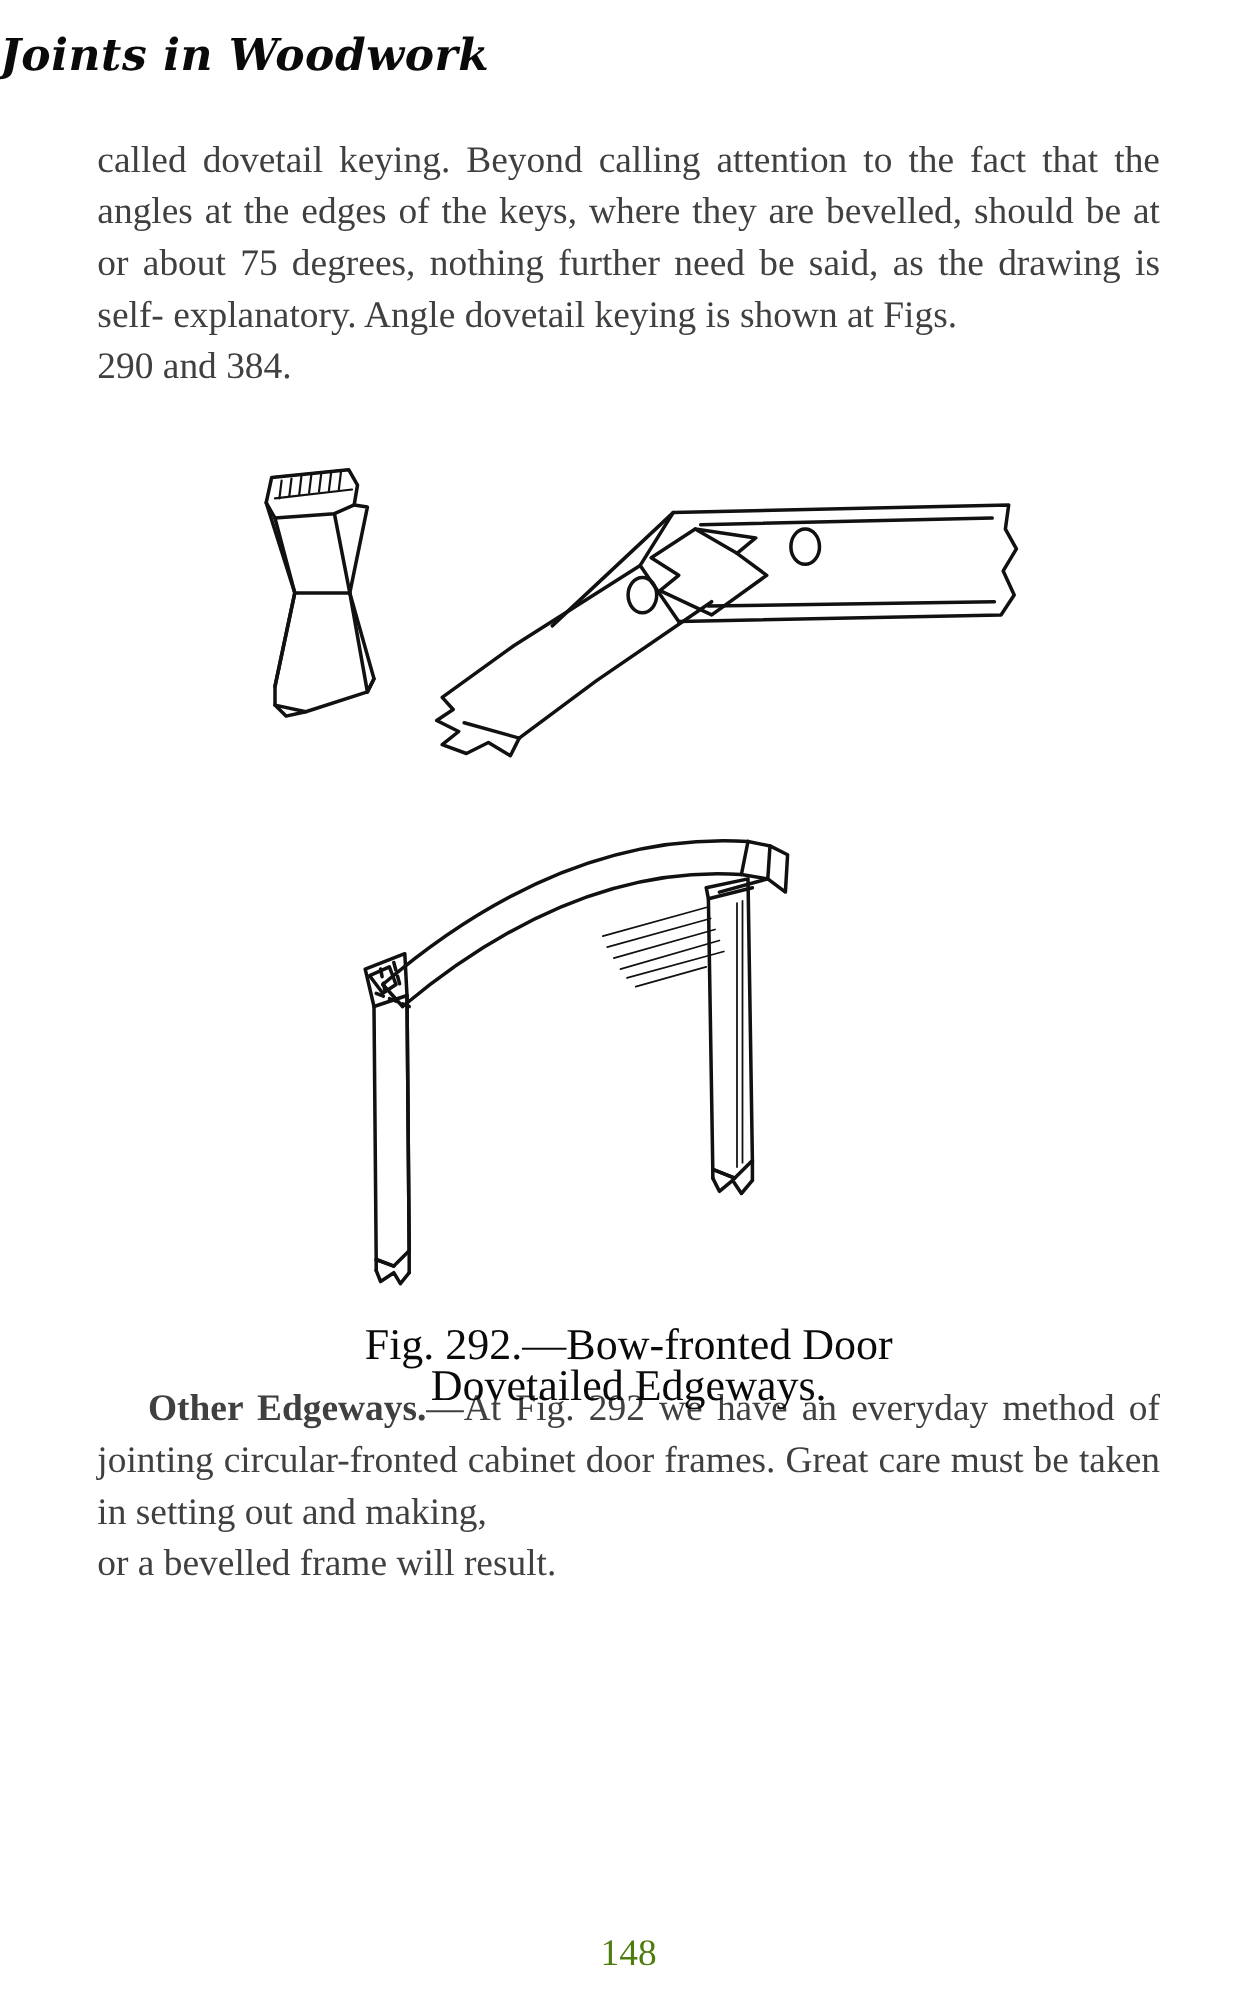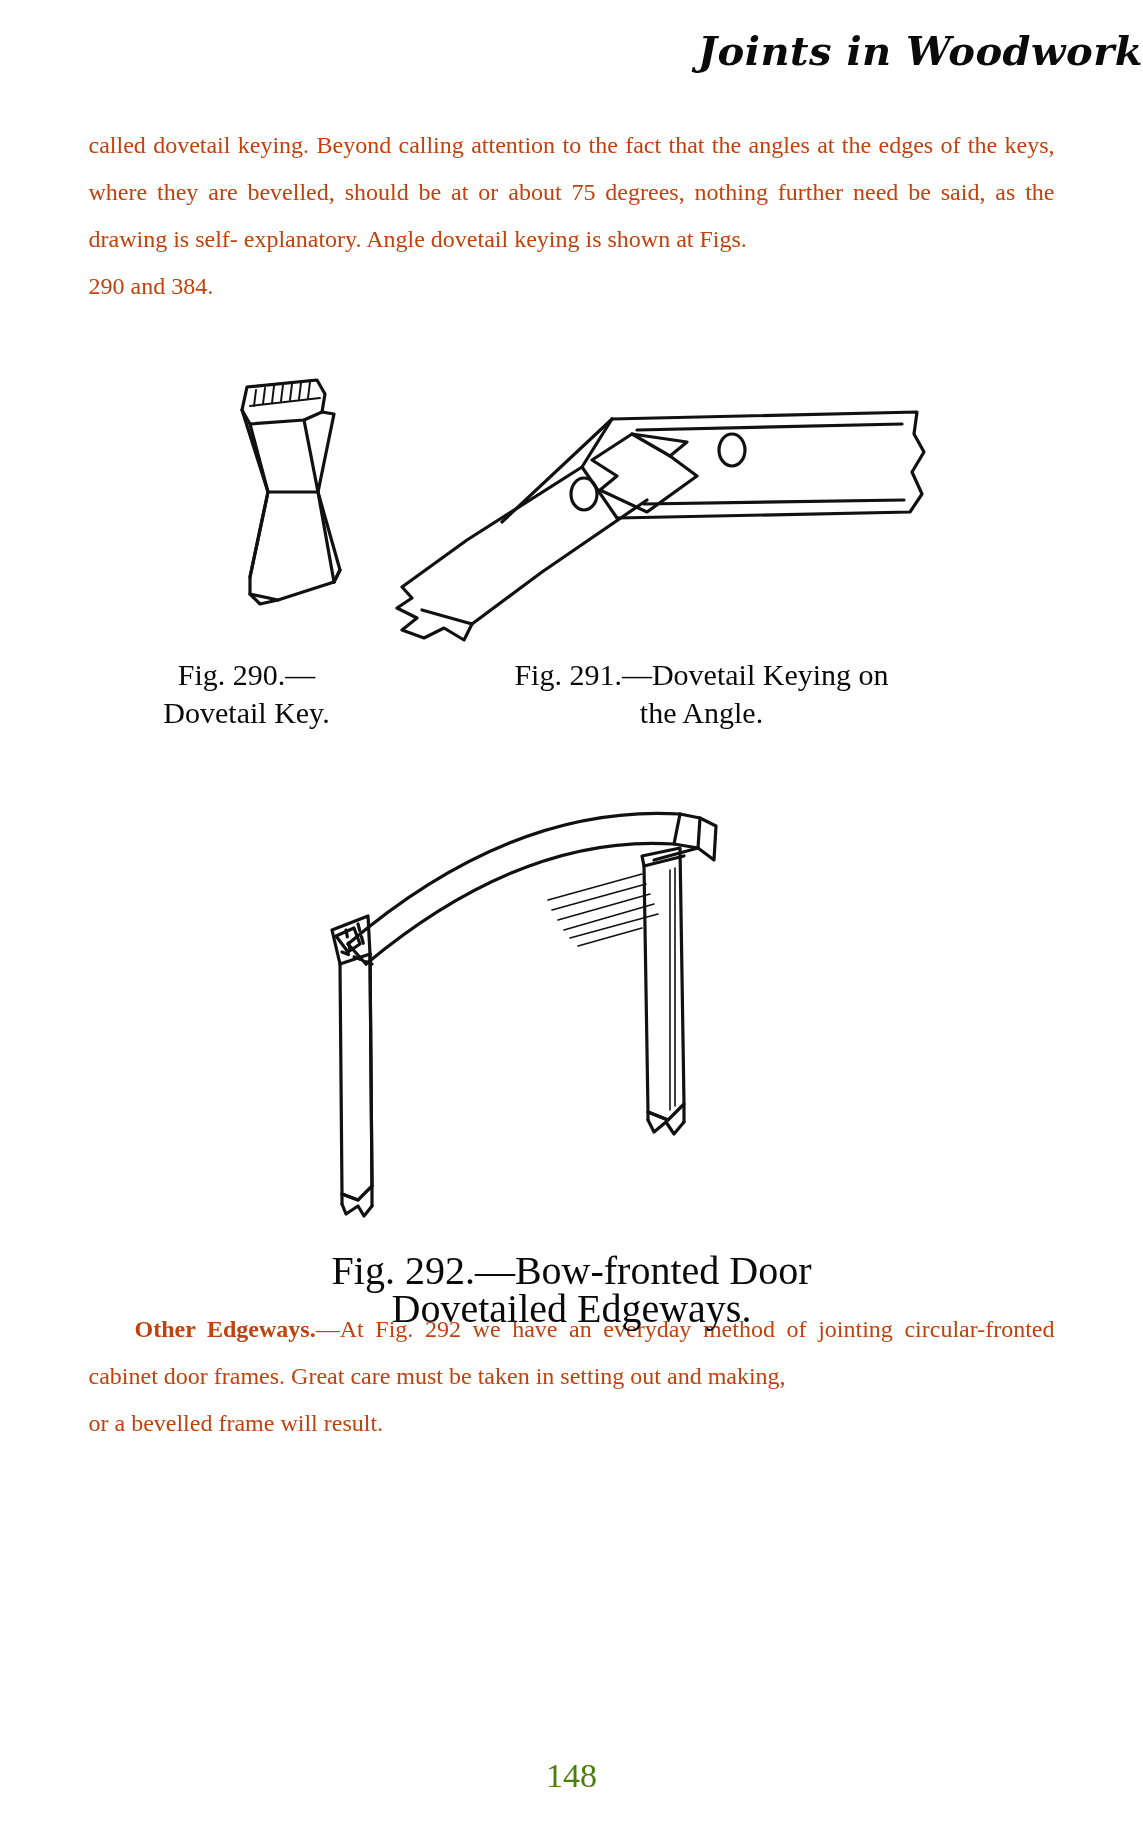--- a/index.html
+++ b/index.html
@@ -16,38 +16,38 @@
     overflow: hidden;
   }
   .page {
     position: absolute;
     left: 0; top: 0;
     width: 1143px;
     height: 1831px;
     padding: 0;
   }
   .running-head {
-    text-align: right;
+    text-align: left;
     font-family: "DejaVu Serif", serif;
     font-style: italic;
     font-weight: bold;
     font-size: 40px;
     letter-spacing: 0.5px;
     margin-bottom: 0;
     color: #0a0a0a;
   }
   .body-text {
     margin: 0 auto;
     width: 1070px;
     padding: 0 52px;
     box-sizing: border-box;
-    font-size: 24px;
+    font-size: 34px;
     line-height: 47px;
     text-align: justify;
-    color: #c2410c;
+    color: #404040;
   }
   .para-1 {
     margin-top: 48px;
   }
   .para-1 .last-line {
     display: block;
     text-align: left;
   }
   .figure-block {
     width: 100%;
@@ -180,30 +180,20 @@
 
             <ellipse cx="660" cy="78" rx="13" ry="16"></ellipse>
             <ellipse cx="512" cy="122" rx="13" ry="16"></ellipse>
           </g>
 
         </g>
       </svg>
     </div>
   </div>
 
-  <div class="captions-1">
-    <div class="cap cap-290">
-      <div>Fig. 290.—</div>
-      <div>Dovetail Key.</div>
-    </div>
-    <div class="cap cap-291">
-      <div>Fig. 291.—Dovetail Keying on</div>
-      <div>the Angle.</div>
-    </div>
-  </div>
 
   <div class="figure-block fig-row-2">
     <div class="svg-wrap">
       <svg width="520" height="430" viewBox="0 0 520 430">
         <g fill="none" stroke="#111111" stroke-width="3.2" stroke-linejoin="round" stroke-linecap="round">
 
           <path d="M36 140 Q 200 0 368 10"></path>
           <path d="M54 160 Q 210 30 362 40"></path>
           <path d="M36 140 L54 160"></path>
           <path d="M368 10 L388 14 L386 44 L362 40"></path>

